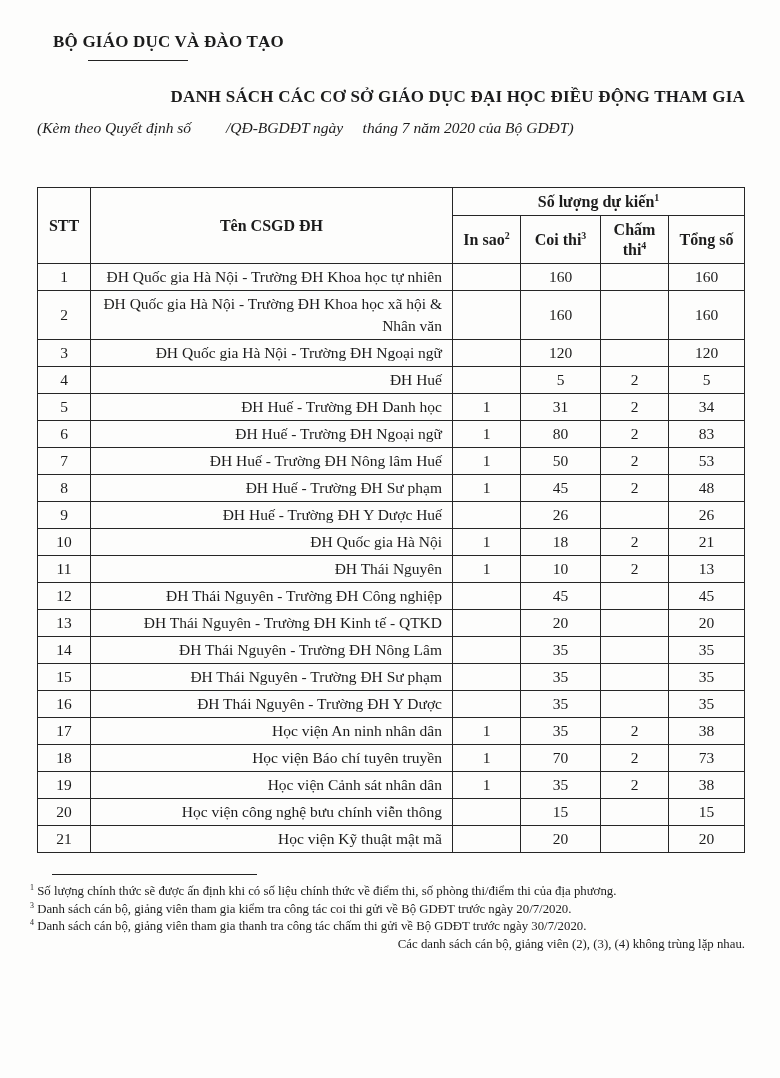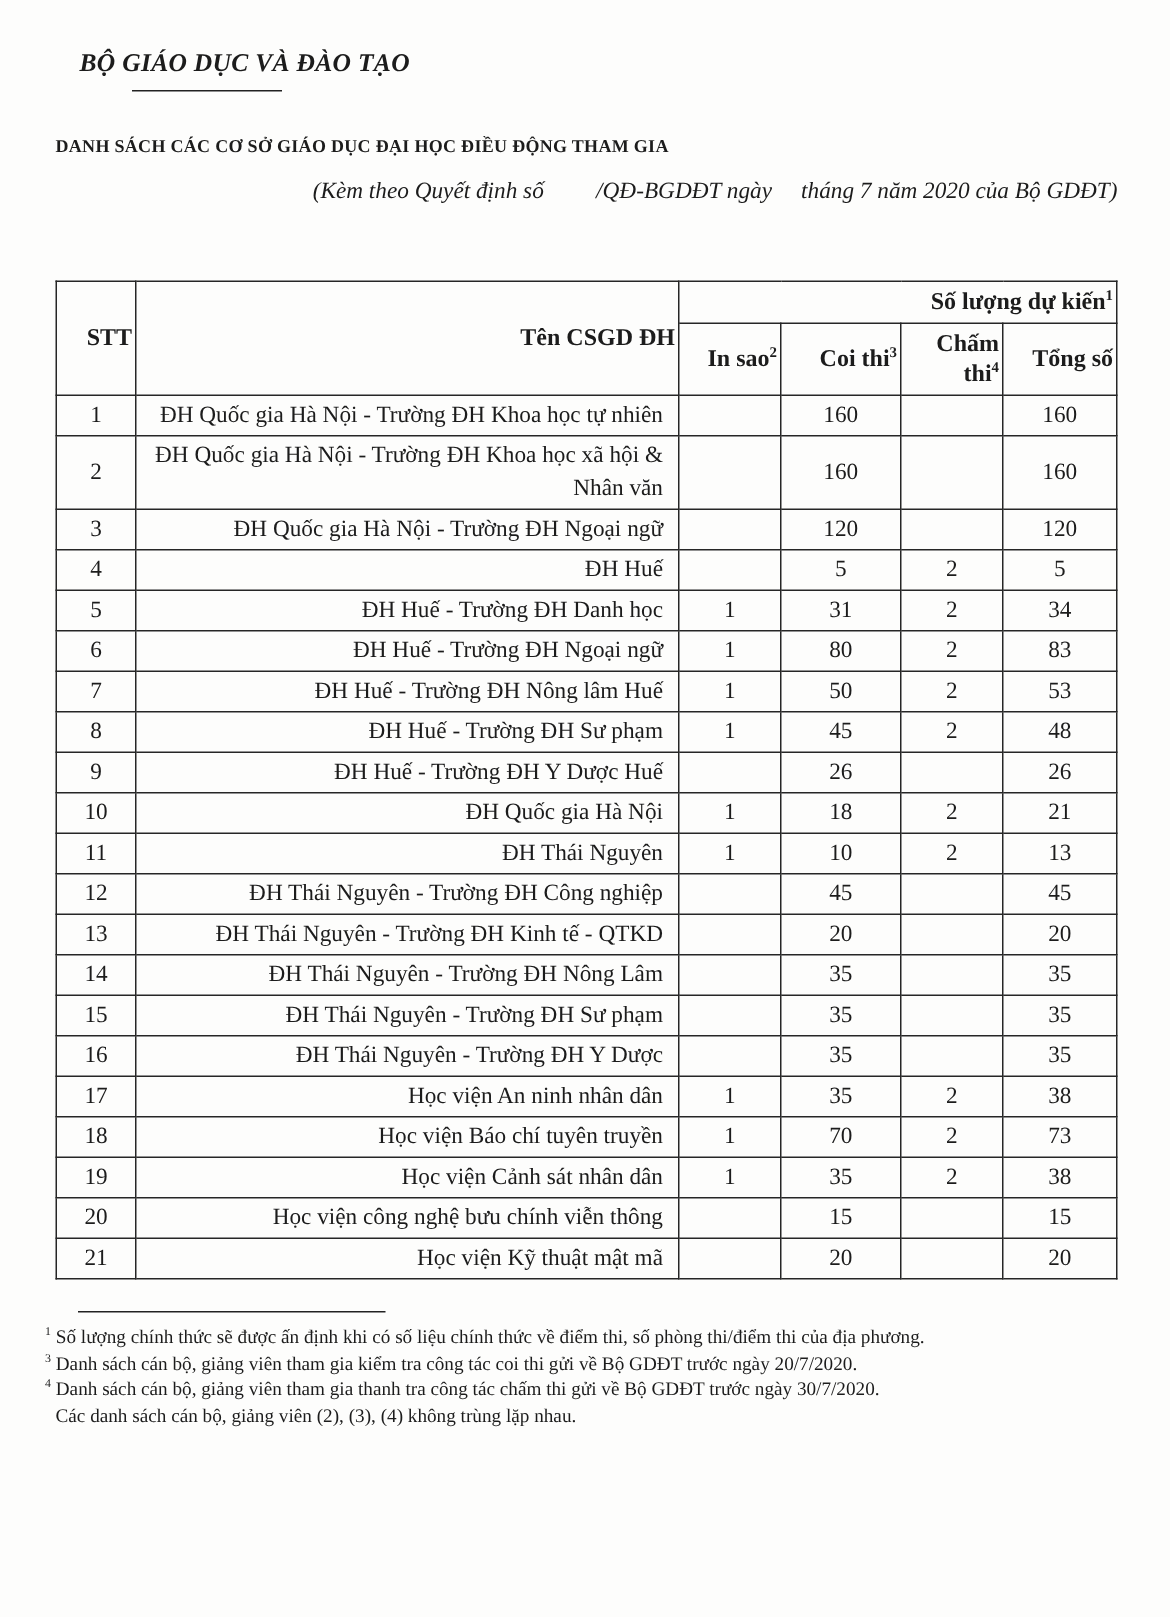--- a/index.html
+++ b/index.html
@@ -12,60 +12,59 @@
   }
   .page { padding: 30px 35px 0 37px; }
 
   
   .ministry {
     margin-left: 16px;
     font-size: 17px;
     font-weight: bold;
     letter-spacing: 0.2px;
     line-height: 24px;
-    font-style: italic;
   }
   .ministry-underline {
     width: 100px;
     margin-left: 51px;
     margin-top: 6px;
     border-top: 1.5px solid #222;
   }
   .doc-title {
     margin-top: 24px;
-    text-align: left;
-    font-size: 12px;
+    text-align: right;
+    font-size: 17px;
     font-weight: bold;
     line-height: 24px;
     letter-spacing: 0.2px;
   }
   .doc-subtitle {
     margin-top: 8px;
-    text-align: right;
+    text-align: left;
     font-style: italic;
     font-size: 15.5px;
     line-height: 22px;
     white-space: pre-wrap;
   }
 
   
   table.alloc {
     margin-top: 48px;
     width: 707px;
     border-collapse: collapse;
     table-layout: fixed;
   }
   .alloc th, .alloc td {
     border: 1.5px solid #262626;
     font-size: 15.5px;
     vertical-align: middle;
   }
   .alloc th {
     font-weight: bold;
-    text-align: right;
+    text-align: center;
     font-size: 16px;
     line-height: 20px;
     padding: 2px 2px;
   }
   .alloc thead tr.group-row th { height: 28px; }
   .alloc thead tr.sub-row th { height: 48px; }
   .alloc td {
     height: 27px;
     line-height: 22px;
     text-align: center;
@@ -86,21 +85,21 @@
     border-top: 1.5px solid #222;
   }
   .footnotes {
     margin-top: 8px;
     margin-left: -7px;
     font-size: 12.8px;
     line-height: 17.5px;
   }
   .footnote-line { white-space: nowrap; }
   .footnote-closing {
-    text-align: left;
+    text-align: right;
     font-size: 12.8px;
     line-height: 17.5px;
   }
 </style>
 </head>
 <body>
 
 <div class="page">
 
   <div class="ministry">BỘ GIÁO DỤC VÀ ĐÀO TẠO</div>

